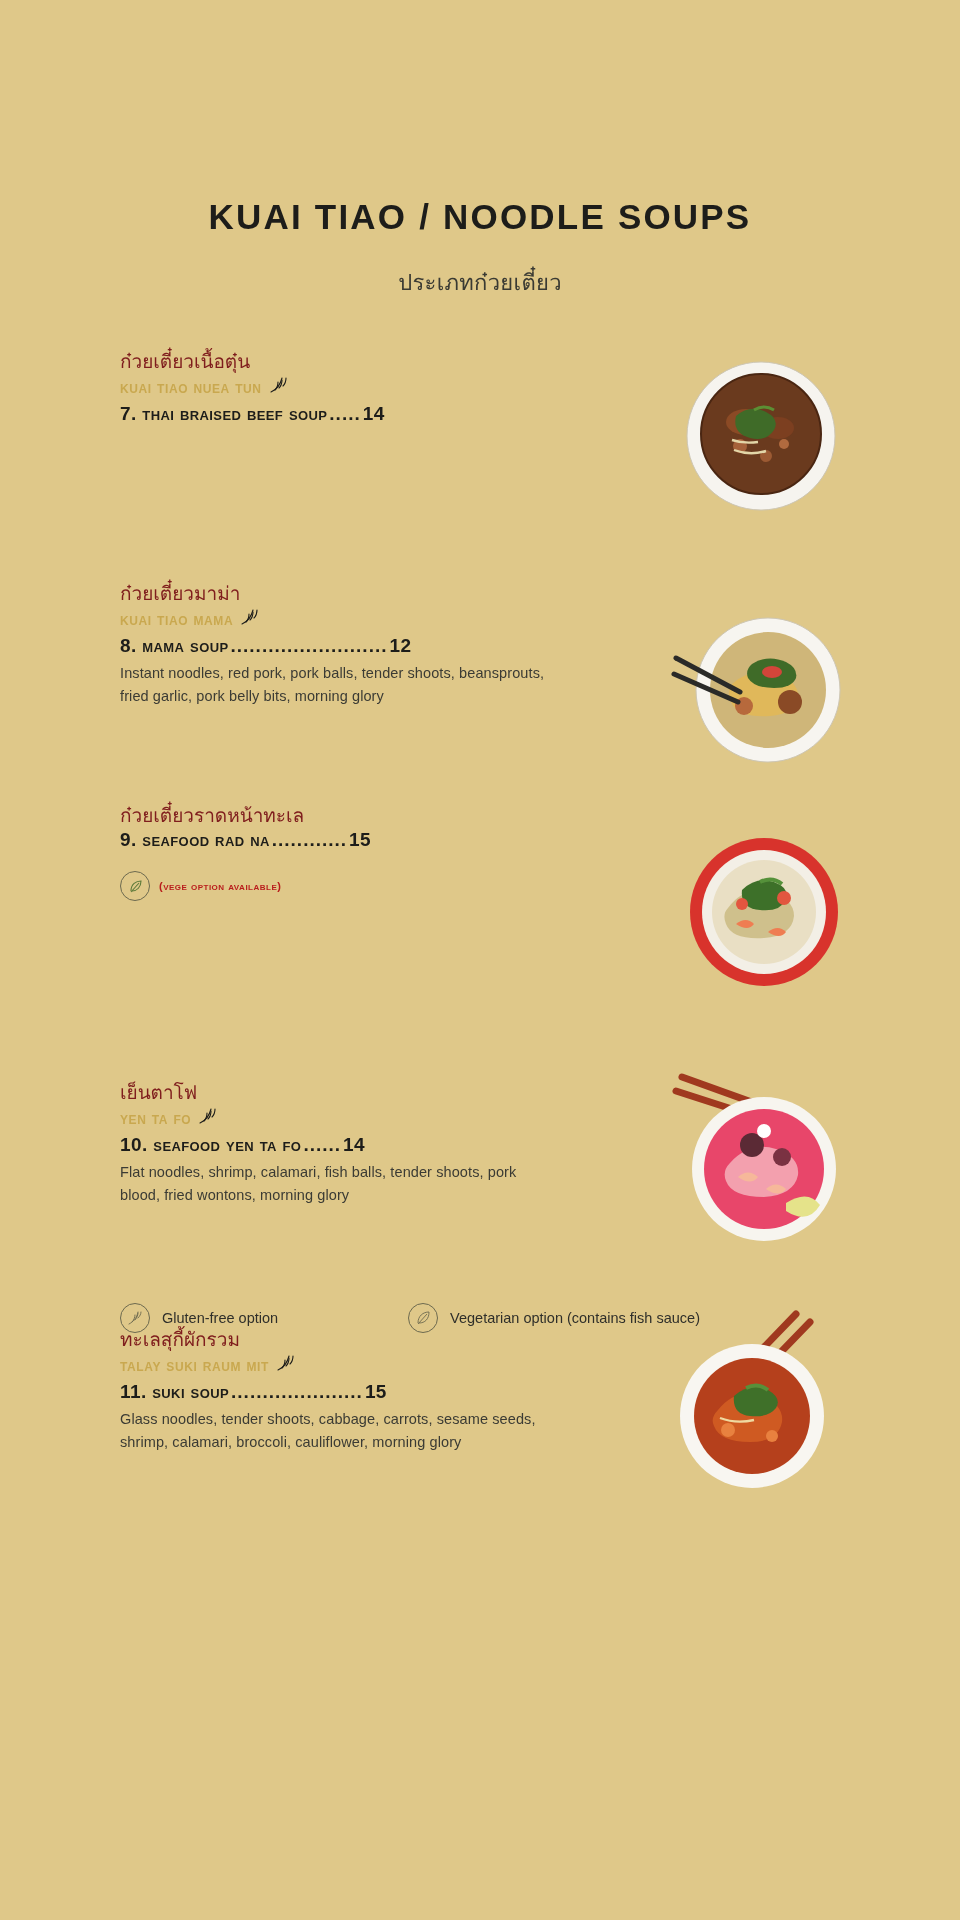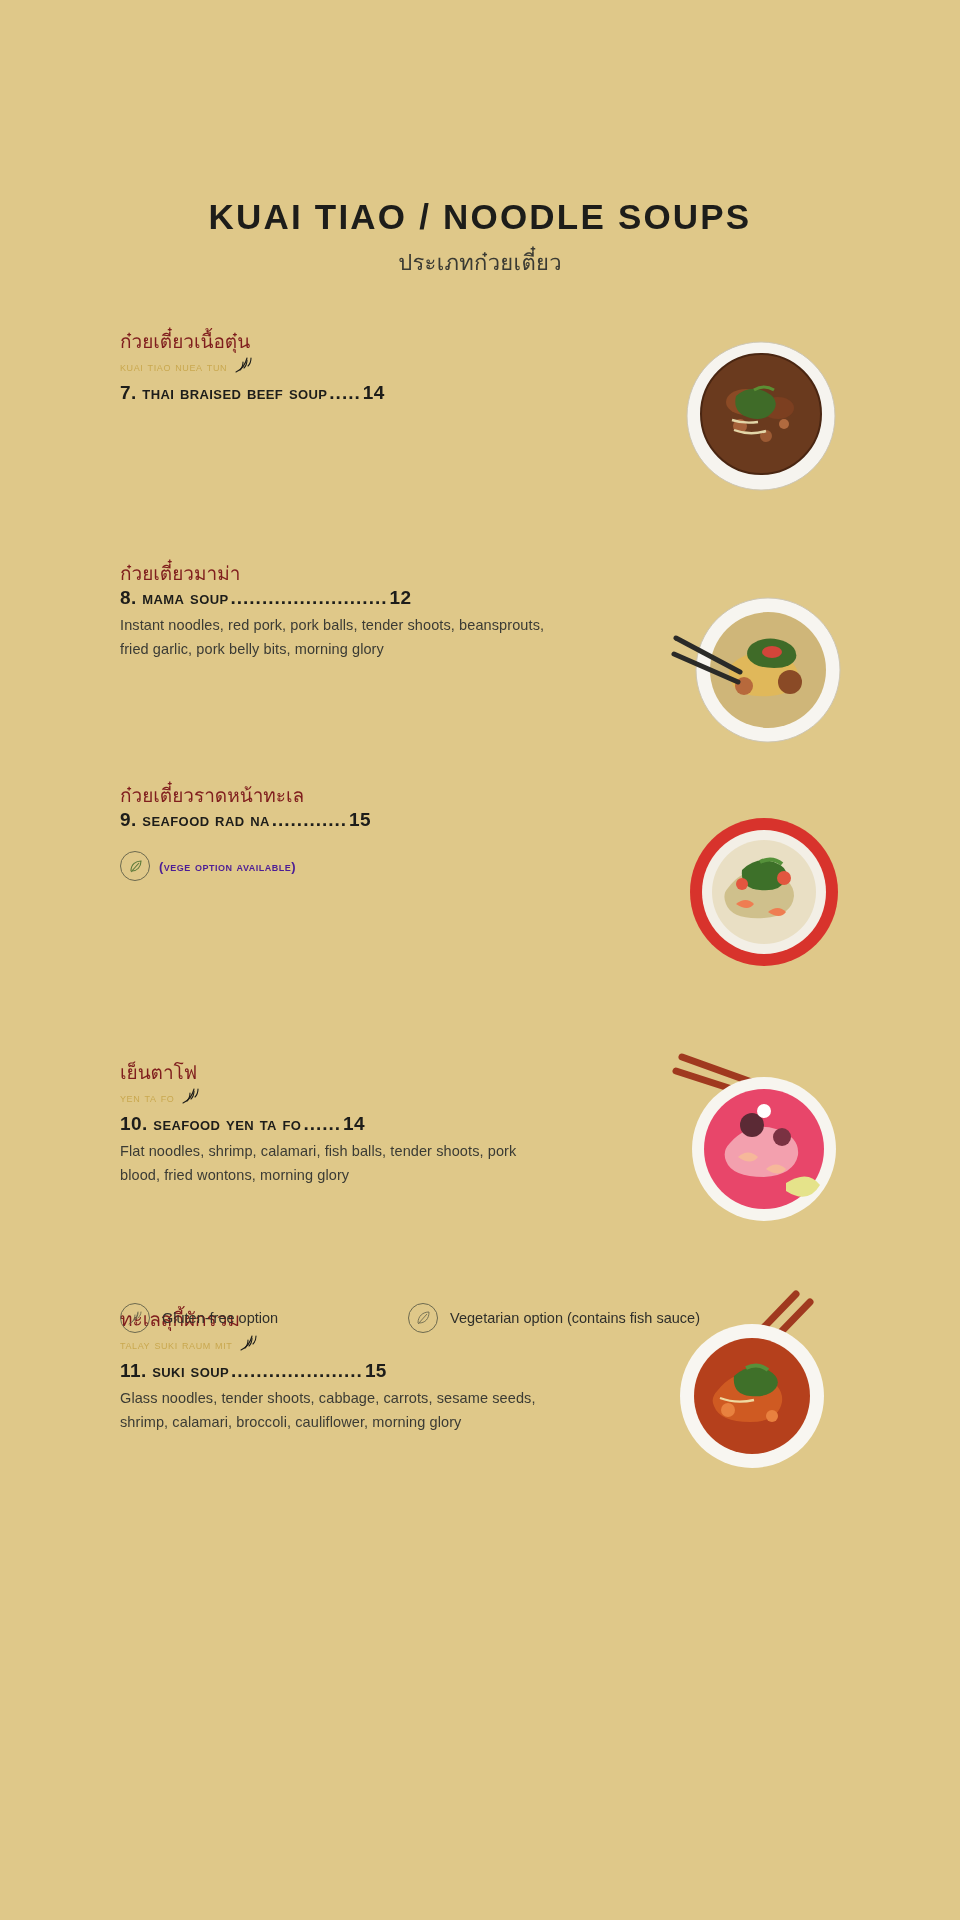--- a/index.html
+++ b/index.html
@@ -31,21 +31,21 @@
   .header-title {
     font-size: 35px;
     font-weight: bold;
     letter-spacing: 2.2px;
     color: #1d1d1a;
     line-height: 1.1;
   }
   .header-thai {
     font-size: 22px;
     color: #3a3a33;
-    margin-top: 8px;
+    margin-top: 28px;
     letter-spacing: 0.3px;
   }
 
   
   .menu {
     margin-top: 50px;
     padding: 0 120px 0 120px;
     position: relative;
   }
 
@@ -57,22 +57,22 @@
   .item-text {
     width: 430px;
   }
   .thai-name {
     font-size: 19px;
     color: #7f1d1d;
     line-height: 1.25;
     margin-bottom: 1px;
   }
   .translit {
-    font-size: 13px;
-    font-weight: normal;
+    font-size: 17px;
+    font-weight: bold;
     color: #c9a84f;
     letter-spacing: 0.6px;
     font-variant: small-caps;
     text-transform: lowercase;
     display: flex;
     align-items: center;
     gap: 6px;
     line-height: 1.15;
     text-align: right;
   }
@@ -108,26 +108,26 @@
     letter-spacing: 0.1px;
   }
 
   .vege-row {
     display: flex;
     align-items: center;
     gap: 9px;
     margin-top: 20px;
   }
   .vege-label {
-    font-size: 13px;
+    font-size: 11px;
     font-weight: bold;
     font-variant: small-caps;
     text-transform: lowercase;
     letter-spacing: 0.5px;
-    color: #4c1d95;
+    color: #b91c1c;
   }
 
   
   .photo {
     position: absolute;
     right: 0;
     top: 0;
     width: 160px;
     height: 160px;
   }
@@ -208,20 +208,33 @@
           <circle cx="110" cy="100" r="5" fill="#b06a3f"></circle>
           <path d="M58 96 q12 4 26 2" stroke="#e3d6a8" stroke-width="2.4" fill="none"></path>
           <path d="M60 106 q16 6 32 1" stroke="#e3d6a8" stroke-width="2.4" fill="none"></path>
         </svg>
       </div>
     </div>
 
     <div class="item" style="min-height:160px;margin-top:8px;">
       <div class="item-text">
         <div class="thai-name">ก๋วยเตี๋ยวมาม่า</div>
+        <div class="translit">
+          <span>Kuai Tiao Mama</span>
+          <span class="wheat">
+            <svg width="24" height="22" viewBox="0 0 24 22">
+              <g stroke="#1d1d1a" stroke-width="1.1" fill="none" stroke-linecap="round">
+                <path d="M3 18 C8 16 12 12 14 4"></path>
+                <path d="M7 16 C9 14 10 11 10 8"></path>
+                <path d="M11 14 C13 12 14 9 14 6"></path>
+                <path d="M15 12 C17 10 18 7 18 4"></path>
+              </g>
+            </svg>
+          </span>
+        </div>
         <div class="name-row">
           <span>8.</span>&nbsp;<span class="nm">Mama Soup</span><span class="dots">.........................</span><span class="price">12</span>
         </div>
         <div class="desc">Instant noodles, red pork, pork balls, tender shoots, beansprouts, fried garlic, pork belly bits, morning glory</div>
       </div>
       <div class="photo" style="top:16px;right:-14px;width:186px;height:176px;">
         <svg width="186" height="176" viewBox="0 0 186 176">
           <circle cx="100" cy="92" r="72" fill="#f7f5f0"></circle>
           <circle cx="100" cy="92" r="72" fill="none" stroke="#cdc6b4" stroke-width="1"></circle>
           <circle cx="100" cy="92" r="58" fill="#cfb679"></circle>

